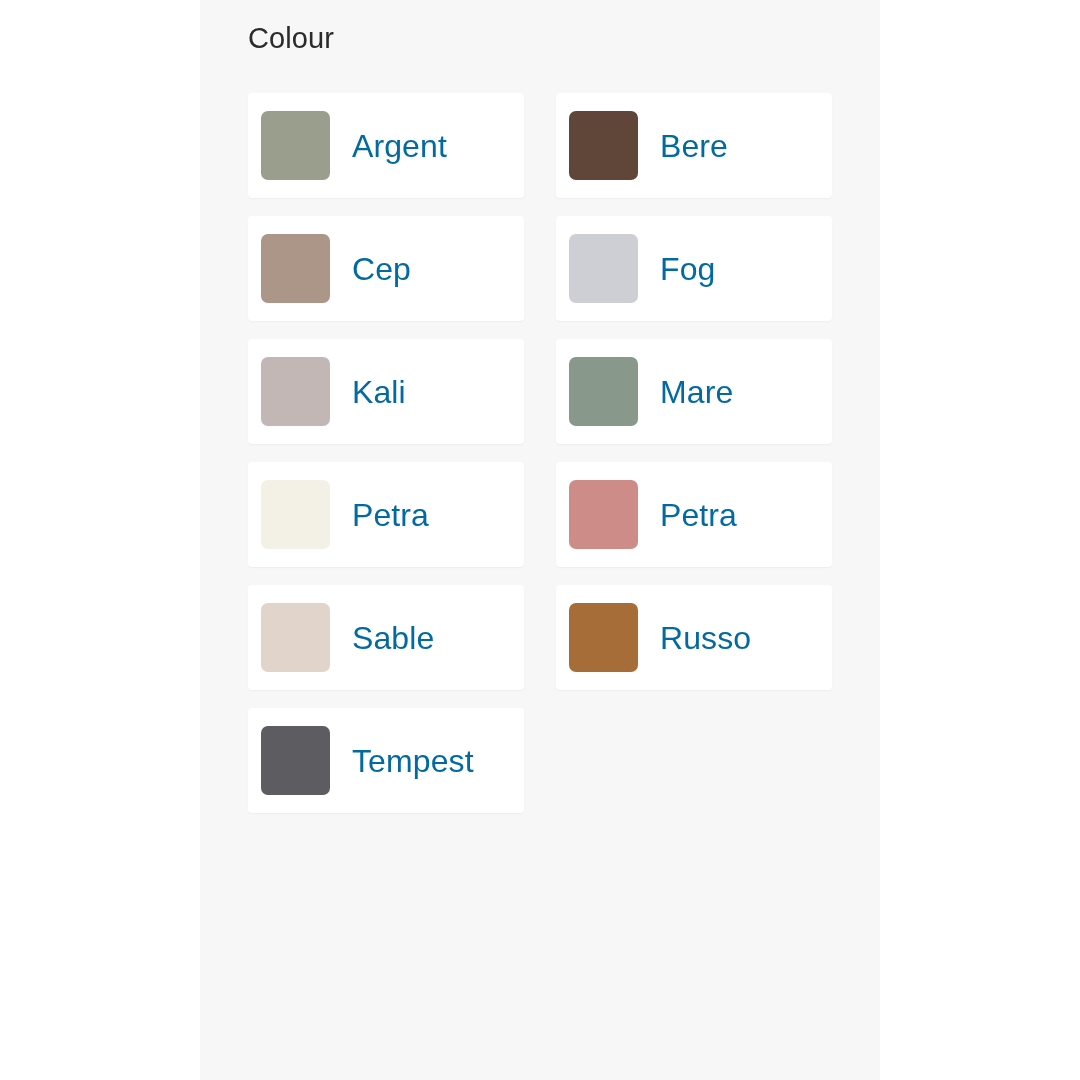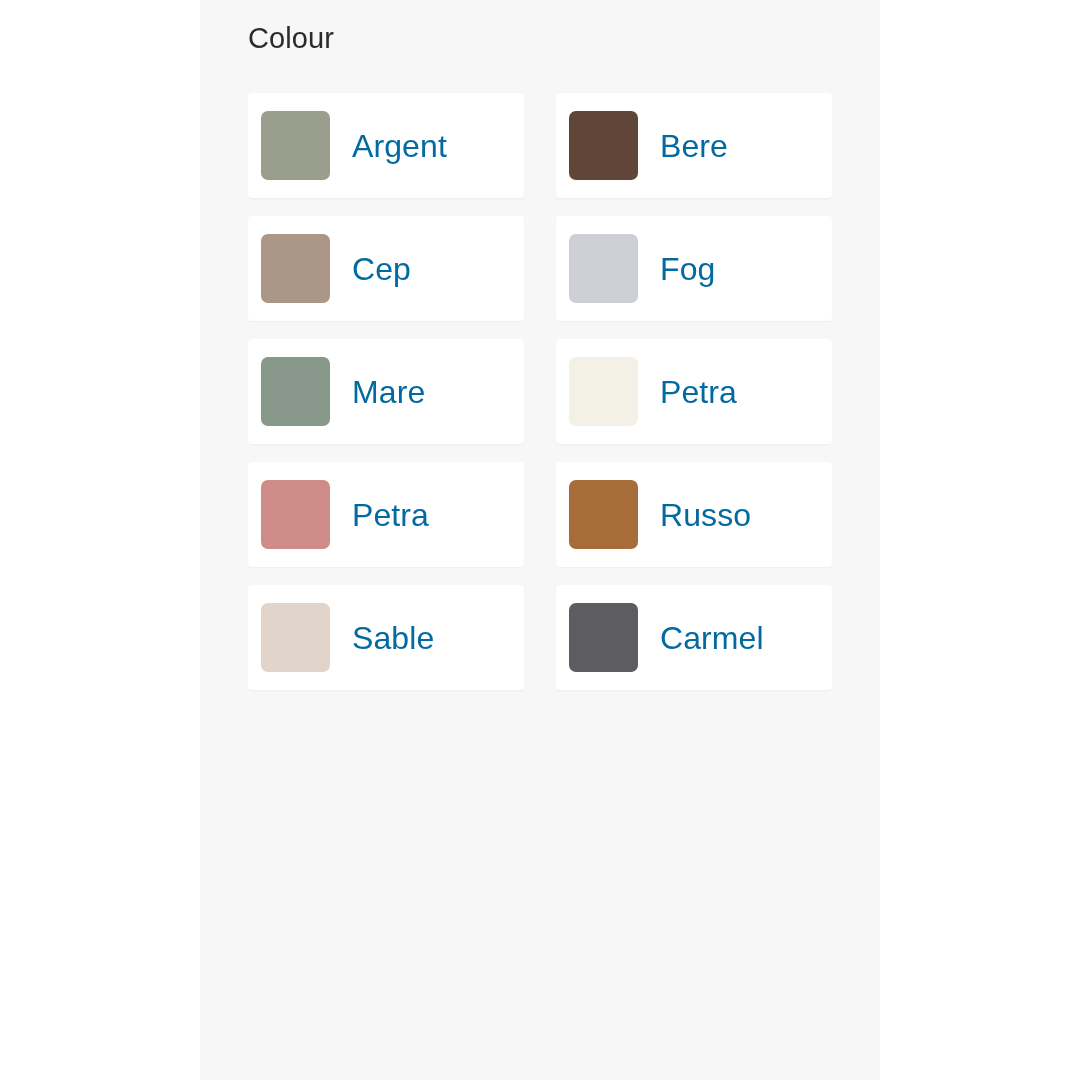--- a/index.html
+++ b/index.html
@@ -91,39 +91,43 @@
         </div>
         <div class="swatch-card">
           <span class="swatch-chip" style="background: rgb(172, 150, 135);"></span>
           <span class="swatch-label">Cep</span>
         </div>
         <div class="swatch-card">
           <span class="swatch-chip" style="background: rgb(206, 207, 213);"></span>
           <span class="swatch-label">Fog</span>
         </div>
         <div class="swatch-card">
+          <span class="swatch-chip" style="background: rgb(194, 183, 181);"></span>
+          <span class="swatch-label">Kali</span>
+        </div>
+        <div class="swatch-card">
           <span class="swatch-chip" style="background: rgb(136, 152, 138);"></span>
           <span class="swatch-label">Mare</span>
         </div>
         <div class="swatch-card">
           <span class="swatch-chip" style="background: rgb(243, 240, 230);"></span>
           <span class="swatch-label">Petra</span>
         </div>
         <div class="swatch-card">
           <span class="swatch-chip" style="background: rgb(206, 140, 137);"></span>
           <span class="swatch-label">Petra</span>
         </div>
         <div class="swatch-card">
+          <span class="swatch-chip" style="background: rgb(224, 212, 203);"></span>
+          <span class="swatch-label">Sable</span>
+        </div>
+        <div class="swatch-card">
           <span class="swatch-chip" style="background: rgb(166, 109, 56);"></span>
           <span class="swatch-label">Russo</span>
         </div>
         <div class="swatch-card">
-          <span class="swatch-chip" style="background: rgb(224, 212, 203);"></span>
-          <span class="swatch-label">Sable</span>
-        </div>
-        <div class="swatch-card">
           <span class="swatch-chip" style="background: rgb(92, 92, 97);"></span>
-          <span class="swatch-label">Carmel</span>
+          <span class="swatch-label">Tempest</span>
         </div>
       </div>
 
   </div>
 </div>
 
 </body></html>

